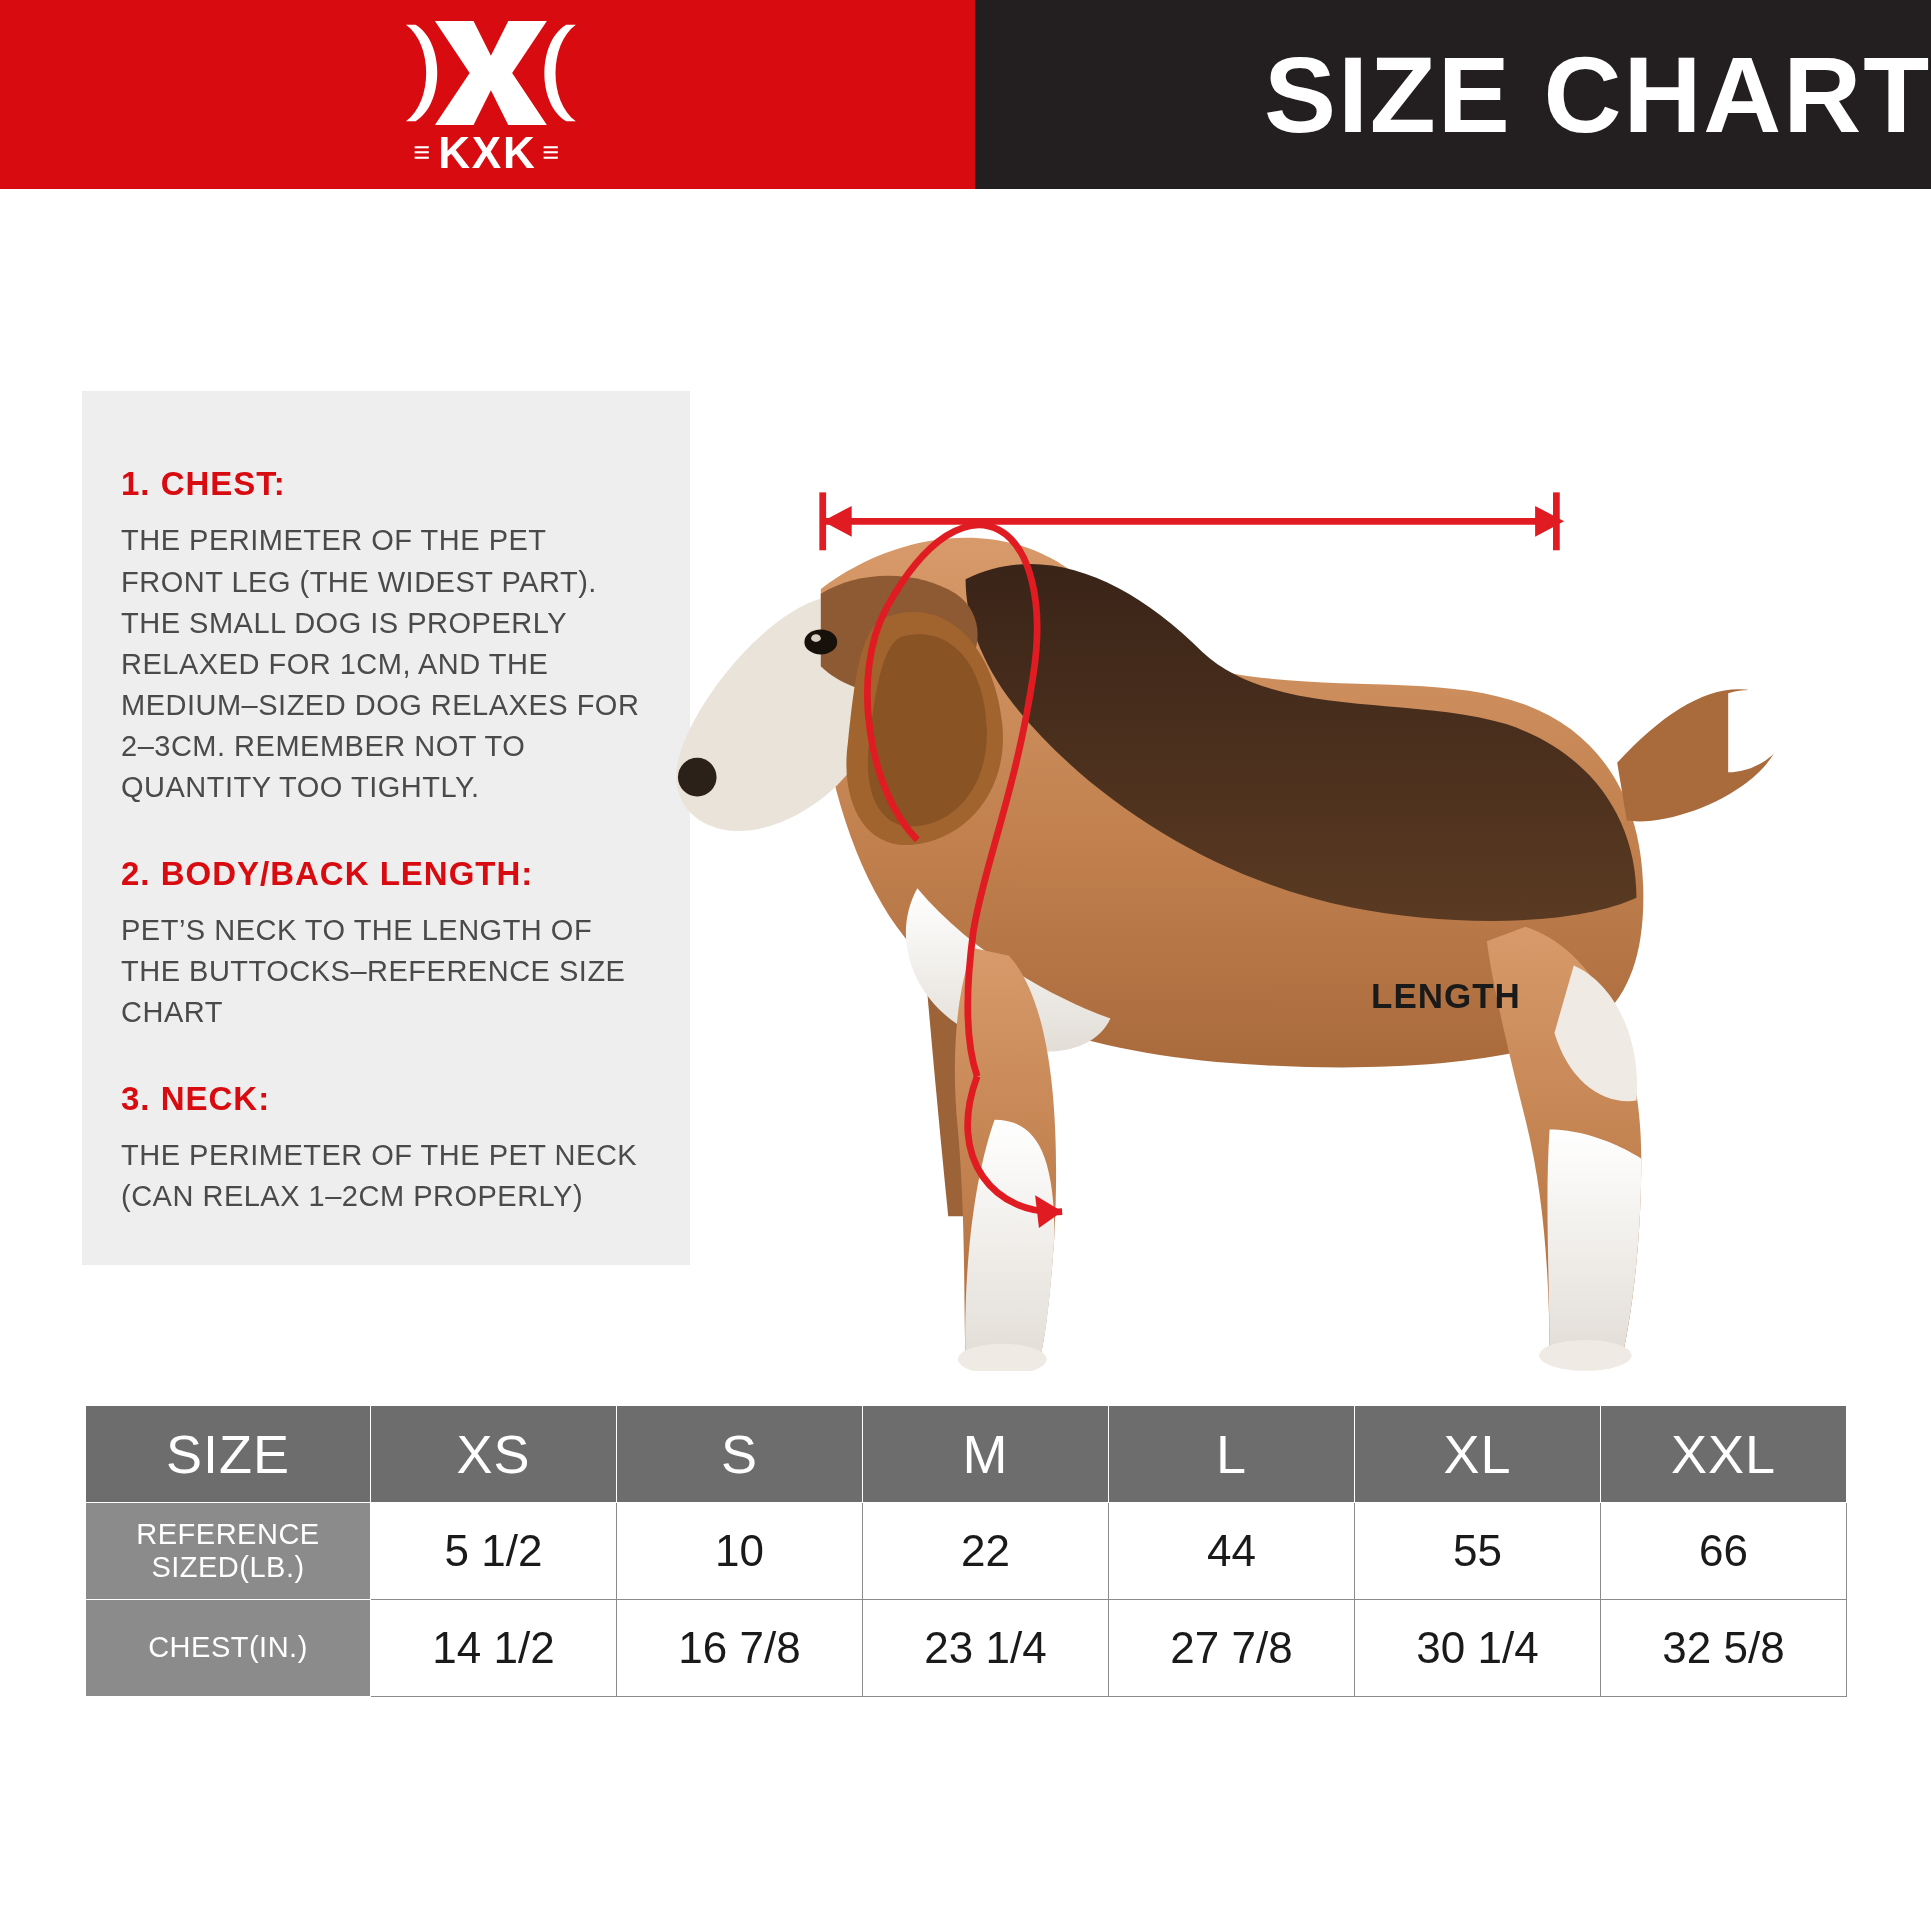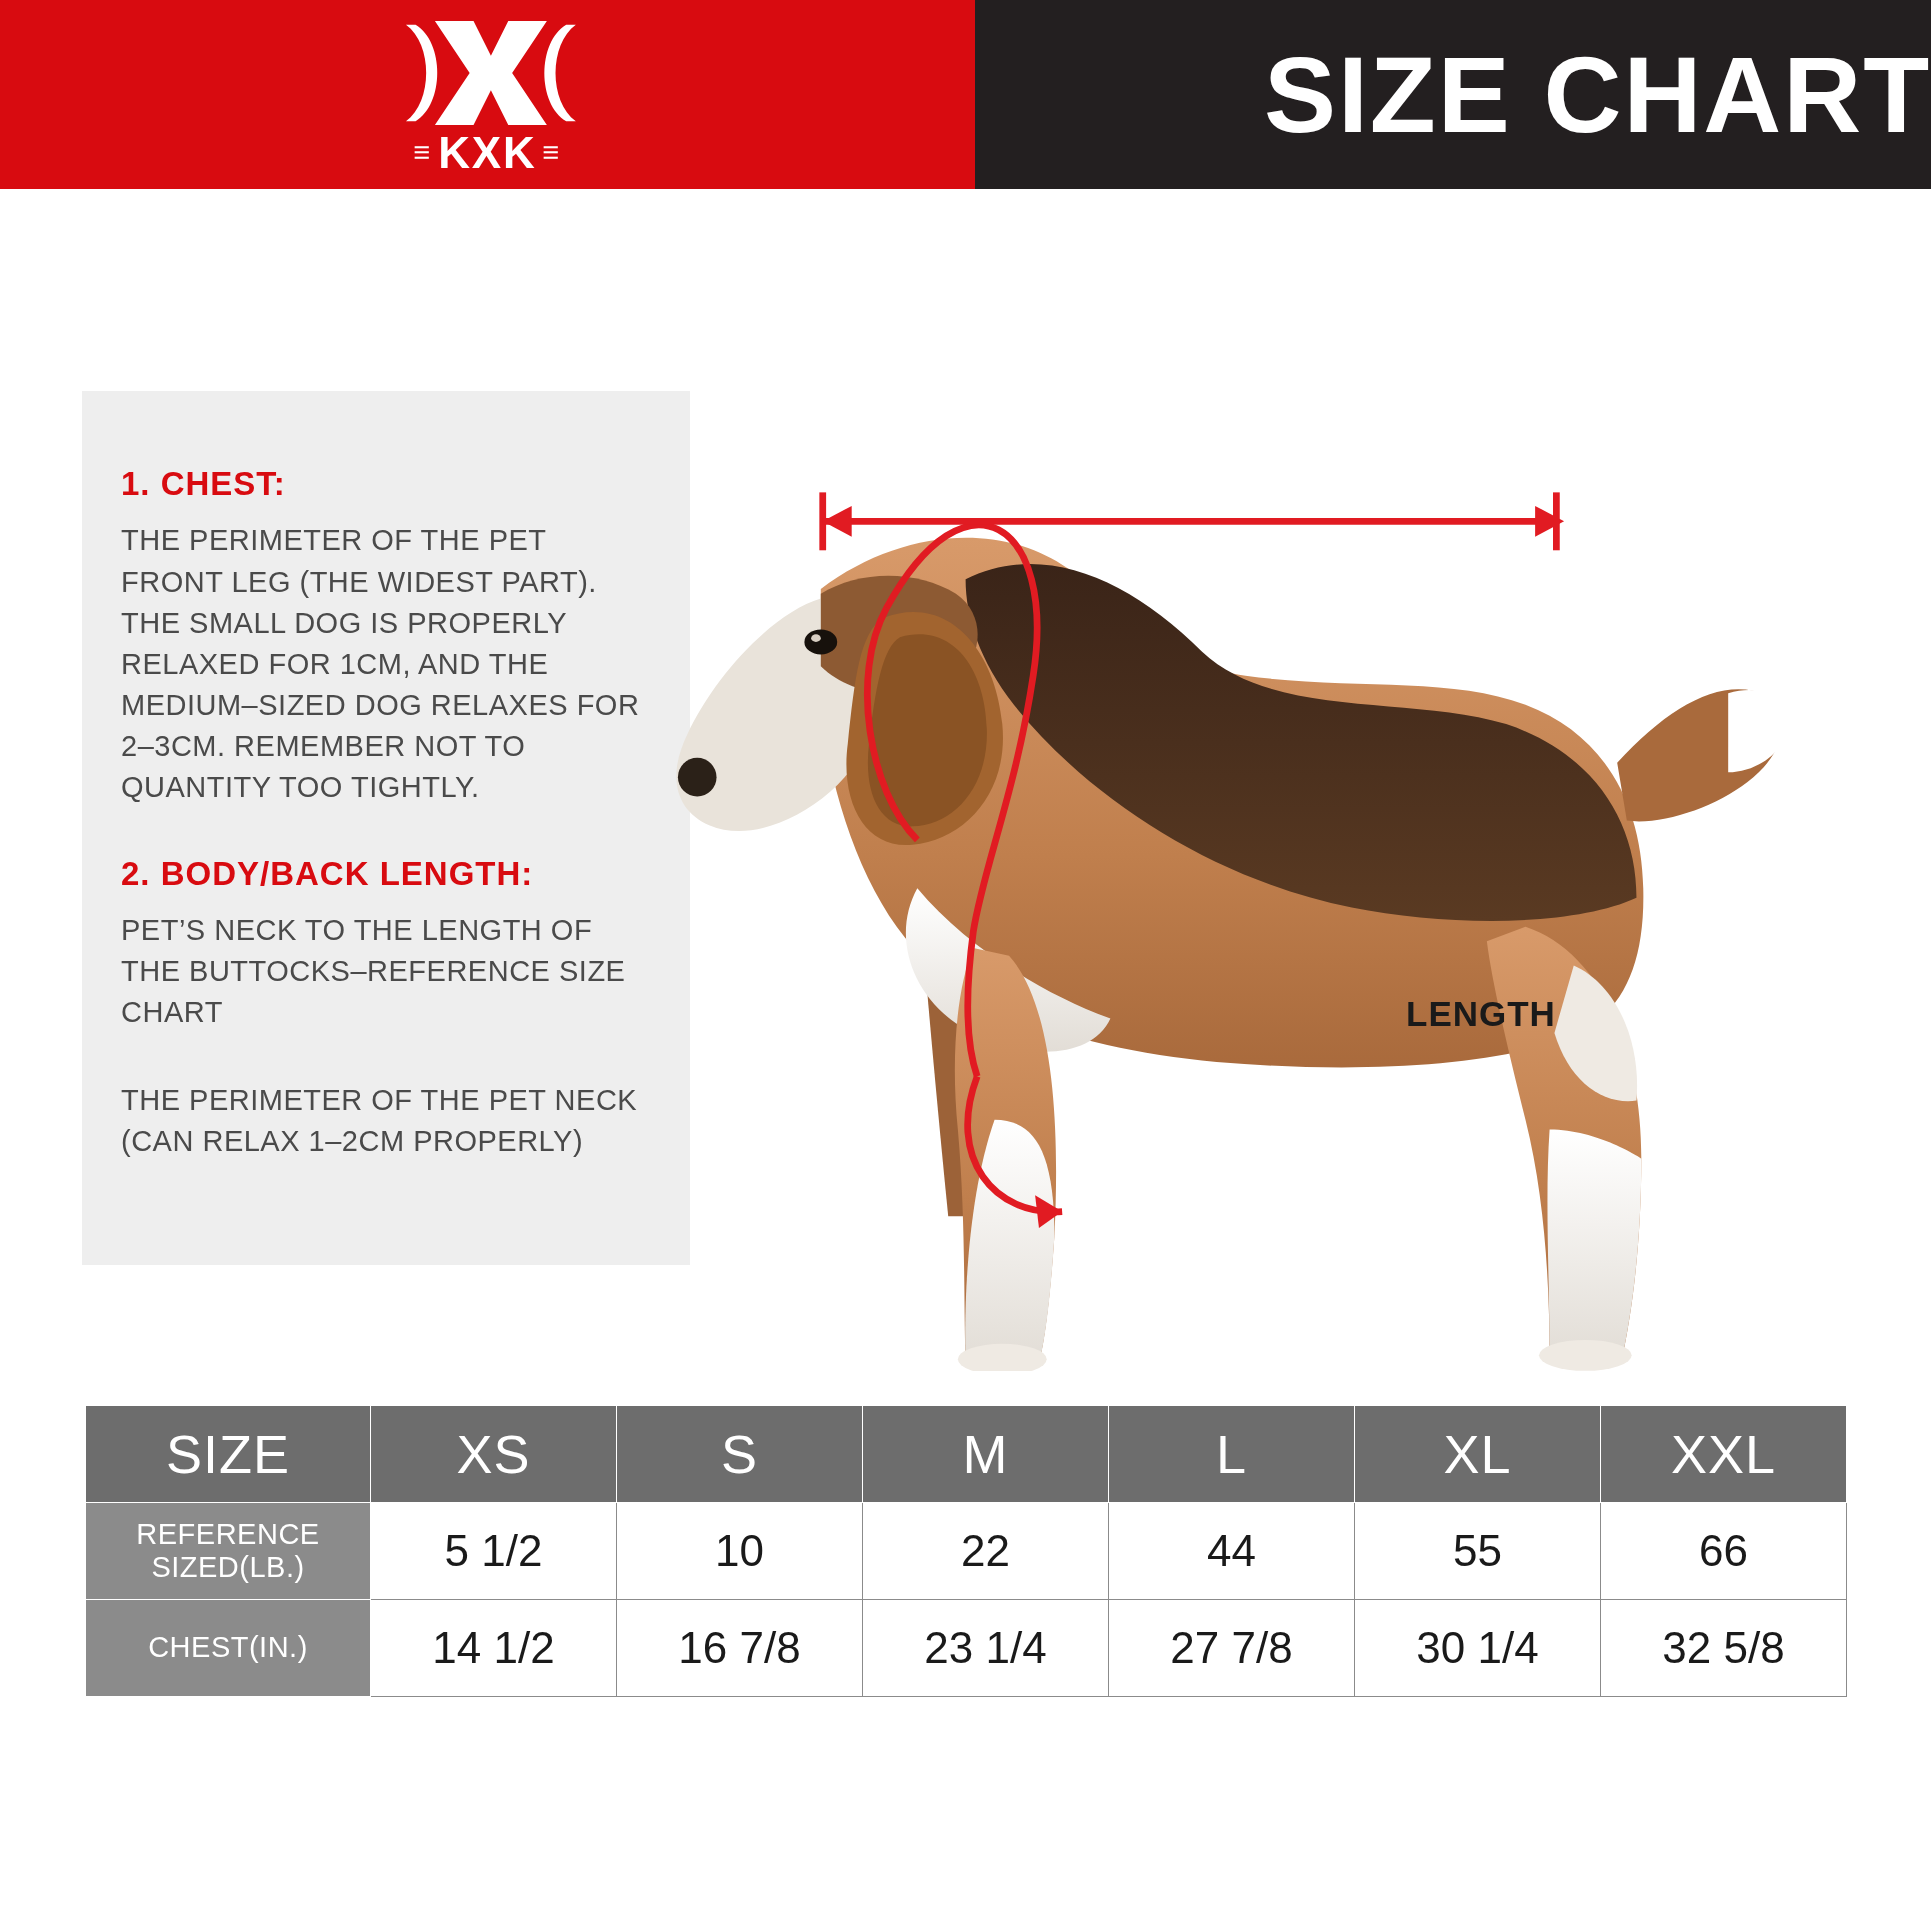--- a/index.html
+++ b/index.html
@@ -51,21 +51,21 @@
   .info-block:last-child { margin-bottom:0; }
 
   
   .dog-area { position:absolute; left:676px; top:386px; width:1197px; height:985px; }
   .dog-svg { position:absolute; left:0; top:0; }
 
   .measure-label {
     position:absolute; color:#1a1a1a; font-size:35px; font-weight:bold;
     letter-spacing:1px; font-family:"Liberation Sans", sans-serif;
   }
-  .label-length { left:695px; top:608px;margin-left:35px; }
+  .label-length { left:695px; top:590px; }
   .label-chest { left:459px; top:1057px; }
 
   
   .size-table {
     position:absolute; left:85px; top:1405px; width:1762px;
     border-collapse:collapse; table-layout:fixed;
   }
   .size-table th, .size-table td {
     border:1.9px solid #ffffff;
     text-align:center;
@@ -120,20 +120,21 @@
       <div class="info-heading">1. CHEST:</div>
       <div class="info-body">THE PERIMETER OF THE PET FRONT LEG (THE WIDEST PART). THE SMALL DOG IS PROPERLY RELAXED FOR 1CM, AND THE MEDIUM–SIZED DOG RELAXES FOR 2–3CM. REMEMBER NOT TO QUANTITY TOO TIGHTLY.</div>
     </div>
 
     <div class="info-block">
       <div class="info-heading">2. BODY/BACK LENGTH:</div>
       <div class="info-body">PET’S NECK TO THE LENGTH OF THE BUTTOCKS–REFERENCE SIZE CHART</div>
     </div>
 
     <div class="info-block">
+      <div class="info-heading">3. NECK:</div>
       <div class="info-body">THE PERIMETER OF THE PET NECK (CAN RELAX 1–2CM PROPERLY)</div>
     </div>
 
   </div>
 
   <div class="dog-area">
 
     <svg class="dog-svg" width="1197" height="985" viewBox="0 0 1240 1020">
       <defs>
         <linearGradient id="bodyTan" x1="0" y1="0" x2="0" y2="1">

